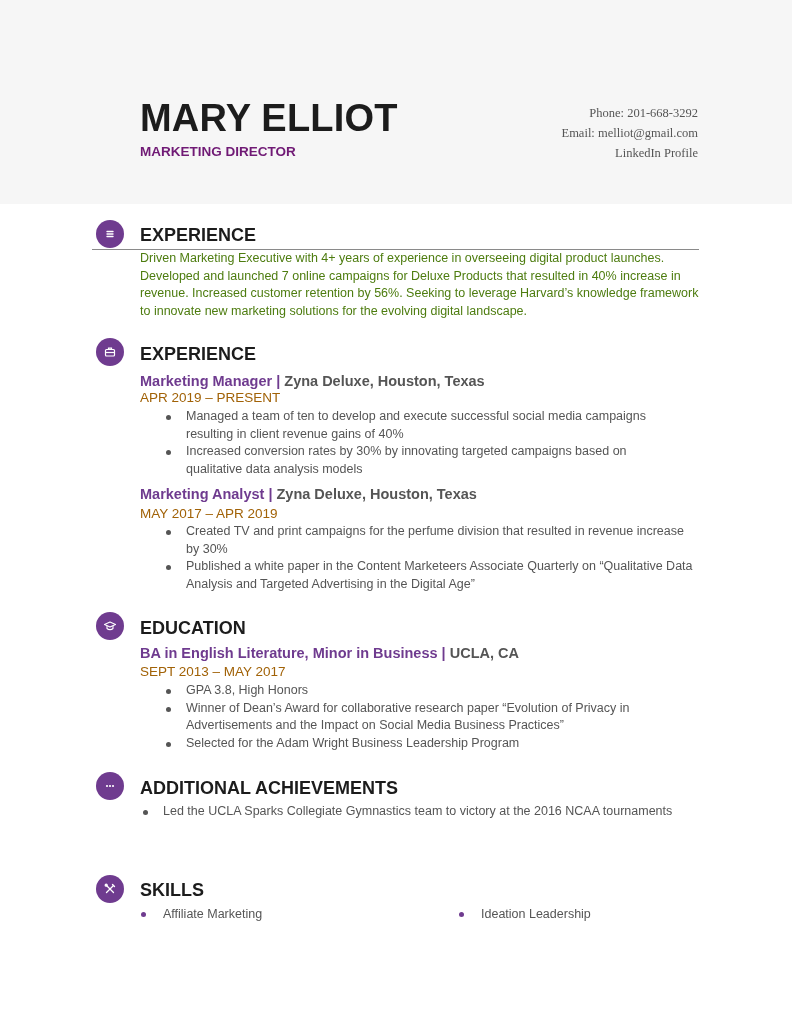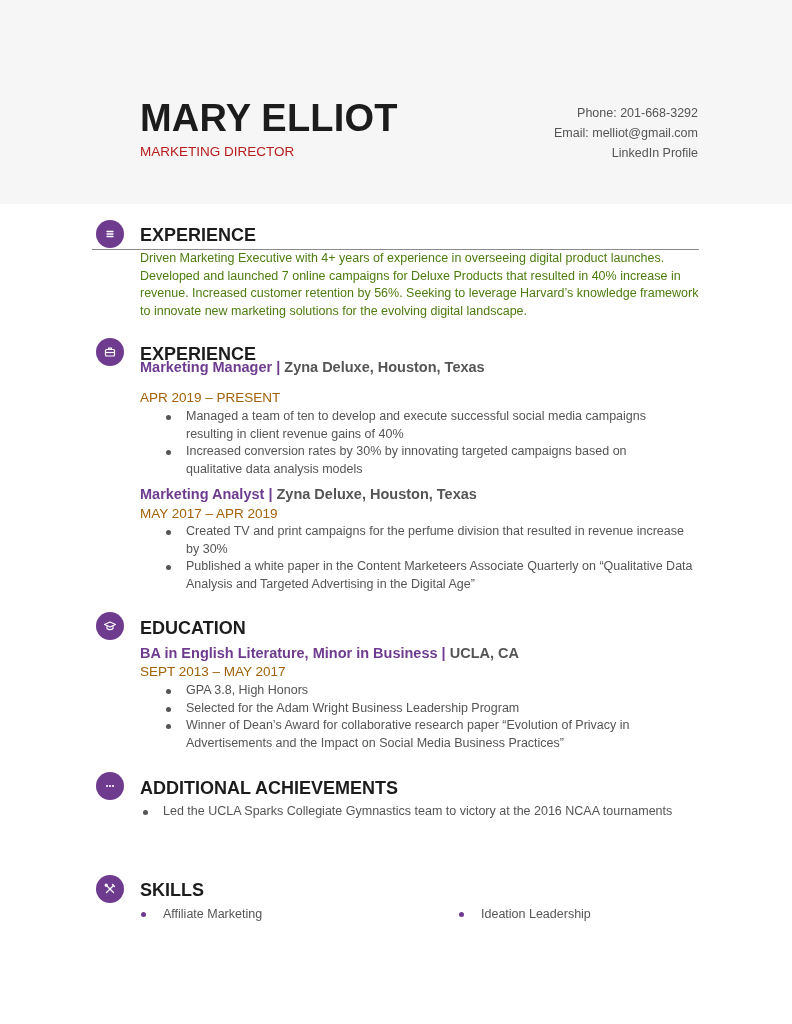--- a/index.html
+++ b/index.html
@@ -1,22 +1,22 @@
 <!DOCTYPE html>
 <html><head>
 <meta charset="utf-8">
 <style>
   * { box-sizing: border-box; margin: 0; padding: 0; }
   html, body { width: 792px; height: 1024px; background: #ffffff; overflow: hidden; }
   body { font-family: "Liberation Sans", "DejaVu Sans", sans-serif; color: #555; position: relative; }
 
   .header-band { position: absolute; left: 0; top: 0; width: 792px; height: 204px; background: #f6f6f6; }
   .name { position: absolute; left: 140px; top: 96px; font-size: 38px; font-weight: bold; color: #1c1c1c; letter-spacing: 0.2px; line-height: 44px; }
-  .role { position: absolute; left: 140px; top: 144px; font-size: 13.5px; font-weight: normal; color: #b91c1c; line-height: 16px; }
-  .contact { position: absolute; right: 94px; top: 103px; text-align: right; font-size: 12.5px; color: #555; line-height: 20px; }
+  .role { position: absolute; left: 140px; top: 144px; font-size: 13.5px; font-weight: bold; color: #701a75; line-height: 16px; }
+  .contact { position: absolute; right: 94px; top: 103px; text-align: right; font-size: 12.5px; color: #555; line-height: 20px; font-family: Liberation Serif, serif; }
   .contact div { white-space: nowrap; }
 
   .section { position: absolute; left: 0; width: 792px; }
   .sec-icon { position: absolute; left: 96px; width: 28px; height: 28px; border-radius: 50%; background: #6f3b8f; display: flex; align-items: center; justify-content: center; }
   .sec-icon svg { width: 14px; height: 14px; }
   .sec-title { position: absolute; left: 140px; font-size: 18px; font-weight: bold; color: #1c1c1c; line-height: 22px; white-space: nowrap; }
   .rule { position: absolute; left: 92px; width: 607px; height: 1px; background: #8a8a8a; }
 
   .para { position: absolute; left: 140px; width: 560px; font-size: 12.5px; line-height: 17.5px; color: #4d7c0f; }
 
@@ -64,21 +64,21 @@
     <svg viewBox="0 0 14 14">
         <g fill="none" stroke="#ffffff" stroke-width="1.2">
           <rect x="2.5" y="4.5" width="9" height="6.5" rx="1"></rect>
           <path d="M5.5 4.5 V3.2 H8.5 V4.5"></path>
           <line x1="2.5" y1="7.5" x2="11.5" y2="7.5"></line>
         </g>
       </svg>
   </div>
   <div class="sec-title" style="top:343px;">EXPERIENCE</div>
 
-  <div class="job-title" style="top:358px;"><span class="purple">Marketing Manager</span><span class="purple"> | </span><span>Zyna Deluxe, Houston, Texas</span></div>
+  <div class="job-title" style="top:372px;"><span class="purple">Marketing Manager</span><span class="purple"> | </span><span>Zyna Deluxe, Houston, Texas</span></div>
   <div class="dates" style="top:389px;">APR 2019 – PRESENT</div>
   <ul class="bullets" style="left:163px; top:408px; width:510px;">
     <li>Managed a team of ten to develop and execute successful social media campaigns resulting in client revenue gains of 40%</li>
     <li>Increased conversion rates by 30% by innovating targeted campaigns based on qualitative data analysis models</li>
   </ul>
 
   <div class="job-title" style="top:485px;text-align:center;"><span class="purple">Marketing Analyst</span><span class="purple"> | </span><span>Zyna Deluxe, Houston, Texas</span></div>
   <div class="dates" style="top:505px;">MAY 2017 – APR 2019</div>
   <ul class="bullets" style="left:163px; top:523px; width:535px;">
     <li>Created TV and print campaigns for the perfume division that resulted in revenue increase by 30%</li>
@@ -93,22 +93,22 @@
           <path d="M1.5 5.5 L7 3 L12.5 5.5 L7 8 Z"></path>
           <path d="M4 6.8 V9.5 C5.5 11 8.5 11 10 9.5 V6.8"></path>
         </g>
       </svg>
   </div>
   <div class="sec-title" style="top:617px;">EDUCATION</div>
   <div class="job-title" style="top:644px;"><span class="purple">BA in English Literature, Minor in Business</span><span class="purple"> | </span><span>UCLA, CA</span></div>
   <div class="dates" style="top:663px;">SEPT 2013 – MAY 2017</div>
   <ul class="bullets" style="left:163px; top:682px; width:500px;">
     <li>GPA 3.8, High Honors</li>
+    <li>Winner of  Dean’s Award for collaborative research paper “Evolution of Privacy in Advertisements and the Impact on Social Media Business Practices”</li>
     <li>Selected for the Adam Wright Business Leadership Program</li>
-    <li>Winner of  Dean’s Award for collaborative research paper “Evolution of Privacy in Advertisements and the Impact on Social Media Business Practices”</li>
   </ul>
 </div>
 
 <div class="section">
   <div class="sec-icon" style="top:772px;">
     <svg viewBox="0 0 14 14">
         <g fill="#ffffff">
           <circle cx="4" cy="7" r="1.1"></circle>
           <circle cx="7" cy="7" r="1.1"></circle>
           <circle cx="10" cy="7" r="1.1"></circle>

